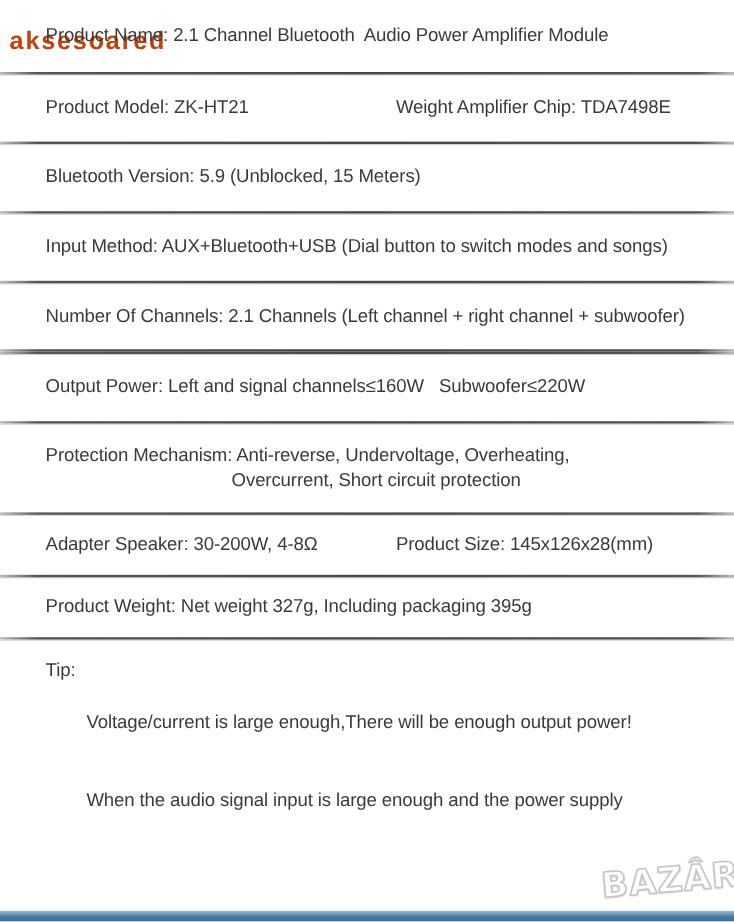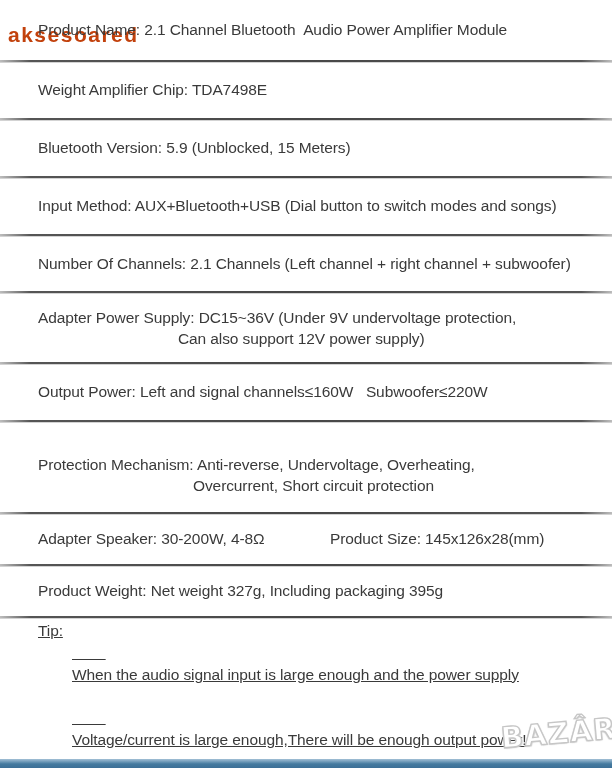--- a/index.html
+++ b/index.html
@@ -10,32 +10,32 @@
     font-family:"Liberation Sans","DejaVu Sans",sans-serif;
     color:#3a3a3a;
   }
   .rows { position:absolute; left:0; top:0; right:0; display:flex; flex-direction:column; }
   .row {
     display:flex; align-items:center; padding-left:38px; box-sizing:border-box;
     font-size:15.5px; letter-spacing:-0.1px; white-space:pre; flex:none;
   }
   .row.multi { flex-direction:column; align-items:flex-start; justify-content:center; line-height:21px; }
   .h50{height:60px;} .h58{height:56px;} .h57{height:55px;text-align:center;} .h71{height:69px;}
-  .h76{height:74px;margin-top:16px;} .h52{height:50px;border-radius:17px;}
+  .h76{height:74px;} .h52{height:50px;border-radius:17px;}
   .sep {
     flex:none; height:2px; width:612px;
     background:linear-gradient(to right,#bdbdbd,#555555 5%,#474747 50%,#555555 95%,#bdbdbd);
     box-shadow:0 1px 0 rgba(175,175,175,0.55);
   }
   .col1 { display:inline-block; width:292px; flex:none; }
   .indent140 { padding-left:140px; }
   .indent155 { padding-left:155px;text-align:center; }
   .tip {
-    display:flex; flex:none; padding:2px 0 0 38px; box-sizing:border-box;
-    font-size:15.5px; letter-spacing:-0.1px; line-height:21.8px; height:165px;text-decoration:underline;
+    display:flex; flex:none; padding:15px 0 0 38px; box-sizing:border-box;
+    font-size:15.5px; letter-spacing:-0.1px; line-height:21.8px; height:165px;
   }
   .tip-label { flex:none; width:34px; white-space:pre; }
   .tip-lines { white-space:pre; }
   .watermark {
     position:absolute; left:8px; top:23px; font-size:21px; font-weight:bold;
     color:#c2410c; letter-spacing:1.5px; pointer-events:none;
   }
   .brand-logo {
     position:absolute; left:501px; top:716px; font-size:29px; font-weight:bold;
     color:#ffffff; letter-spacing:1px; transform:rotate(-5deg);
@@ -55,43 +55,40 @@
   <div class="watermark">aksesoared</div>
 
   <div class="rows">
 
     <div class="row h50">
       <span>Product Name: 2.1 Channel Bluetooth  Audio Power Amplifier Module</span>
     </div>
     <div class="sep"></div>
 
     <div class="row h58">
+      <span class="col1">Product Model: ZK-HT21</span>
       <span>Weight Amplifier Chip: TDA7498E</span>
     </div>
     <div class="sep"></div>
 
     <div class="row h58">
       <span>Bluetooth Version: 5.9 (Unblocked, 15 Meters)</span>
     </div>
     <div class="sep"></div>
 
     <div class="row h58">
       <span>Input Method: AUX+Bluetooth+USB (Dial button to switch modes and songs)</span>
     </div>
     <div class="sep"></div>
 
     <div class="row h57">
       <span>Number Of Channels: 2.1 Channels (Left channel + right channel + subwoofer)</span>
     </div>
     <div class="sep"></div>
 
-    <div class="row multi h71">
-      <div>Adapter Power Supply: DC15~36V (Under 9V undervoltage protection,</div>
-      <div class="indent140">Can also support 12V power supply)</div>
-    </div>
     <div class="sep"></div>
 
     <div class="row h58">
       <span>Output Power: Left and signal channels≤160W   Subwoofer≤220W</span>
     </div>
     <div class="sep"></div>
 
     <div class="row multi h76">
       <div>Protection Mechanism: Anti-reverse, Undervoltage, Overheating,</div>
       <div class="indent155">Overcurrent, Short circuit protection</div>
@@ -105,22 +102,22 @@
     <div class="sep"></div>
 
     <div class="row h52">
       <span>Product Weight: Net weight 327g, Including packaging 395g</span>
     </div>
     <div class="sep"></div>
 
     <div class="tip">
       <div class="tip-label">Tip:</div>
       <div class="tip-lines">
+        <div>Voltage/current is large enough,There will be enough output power!</div>
         <div>When the audio signal input is large enough and the power supply</div>
-        <div>Voltage/current is large enough,There will be enough output power!</div>
         
         
         
         
       </div>
     </div>
   </div>
 
   <div class="brand-logo">BAZÂR</div>
   <div class="bottom-bar"></div>

